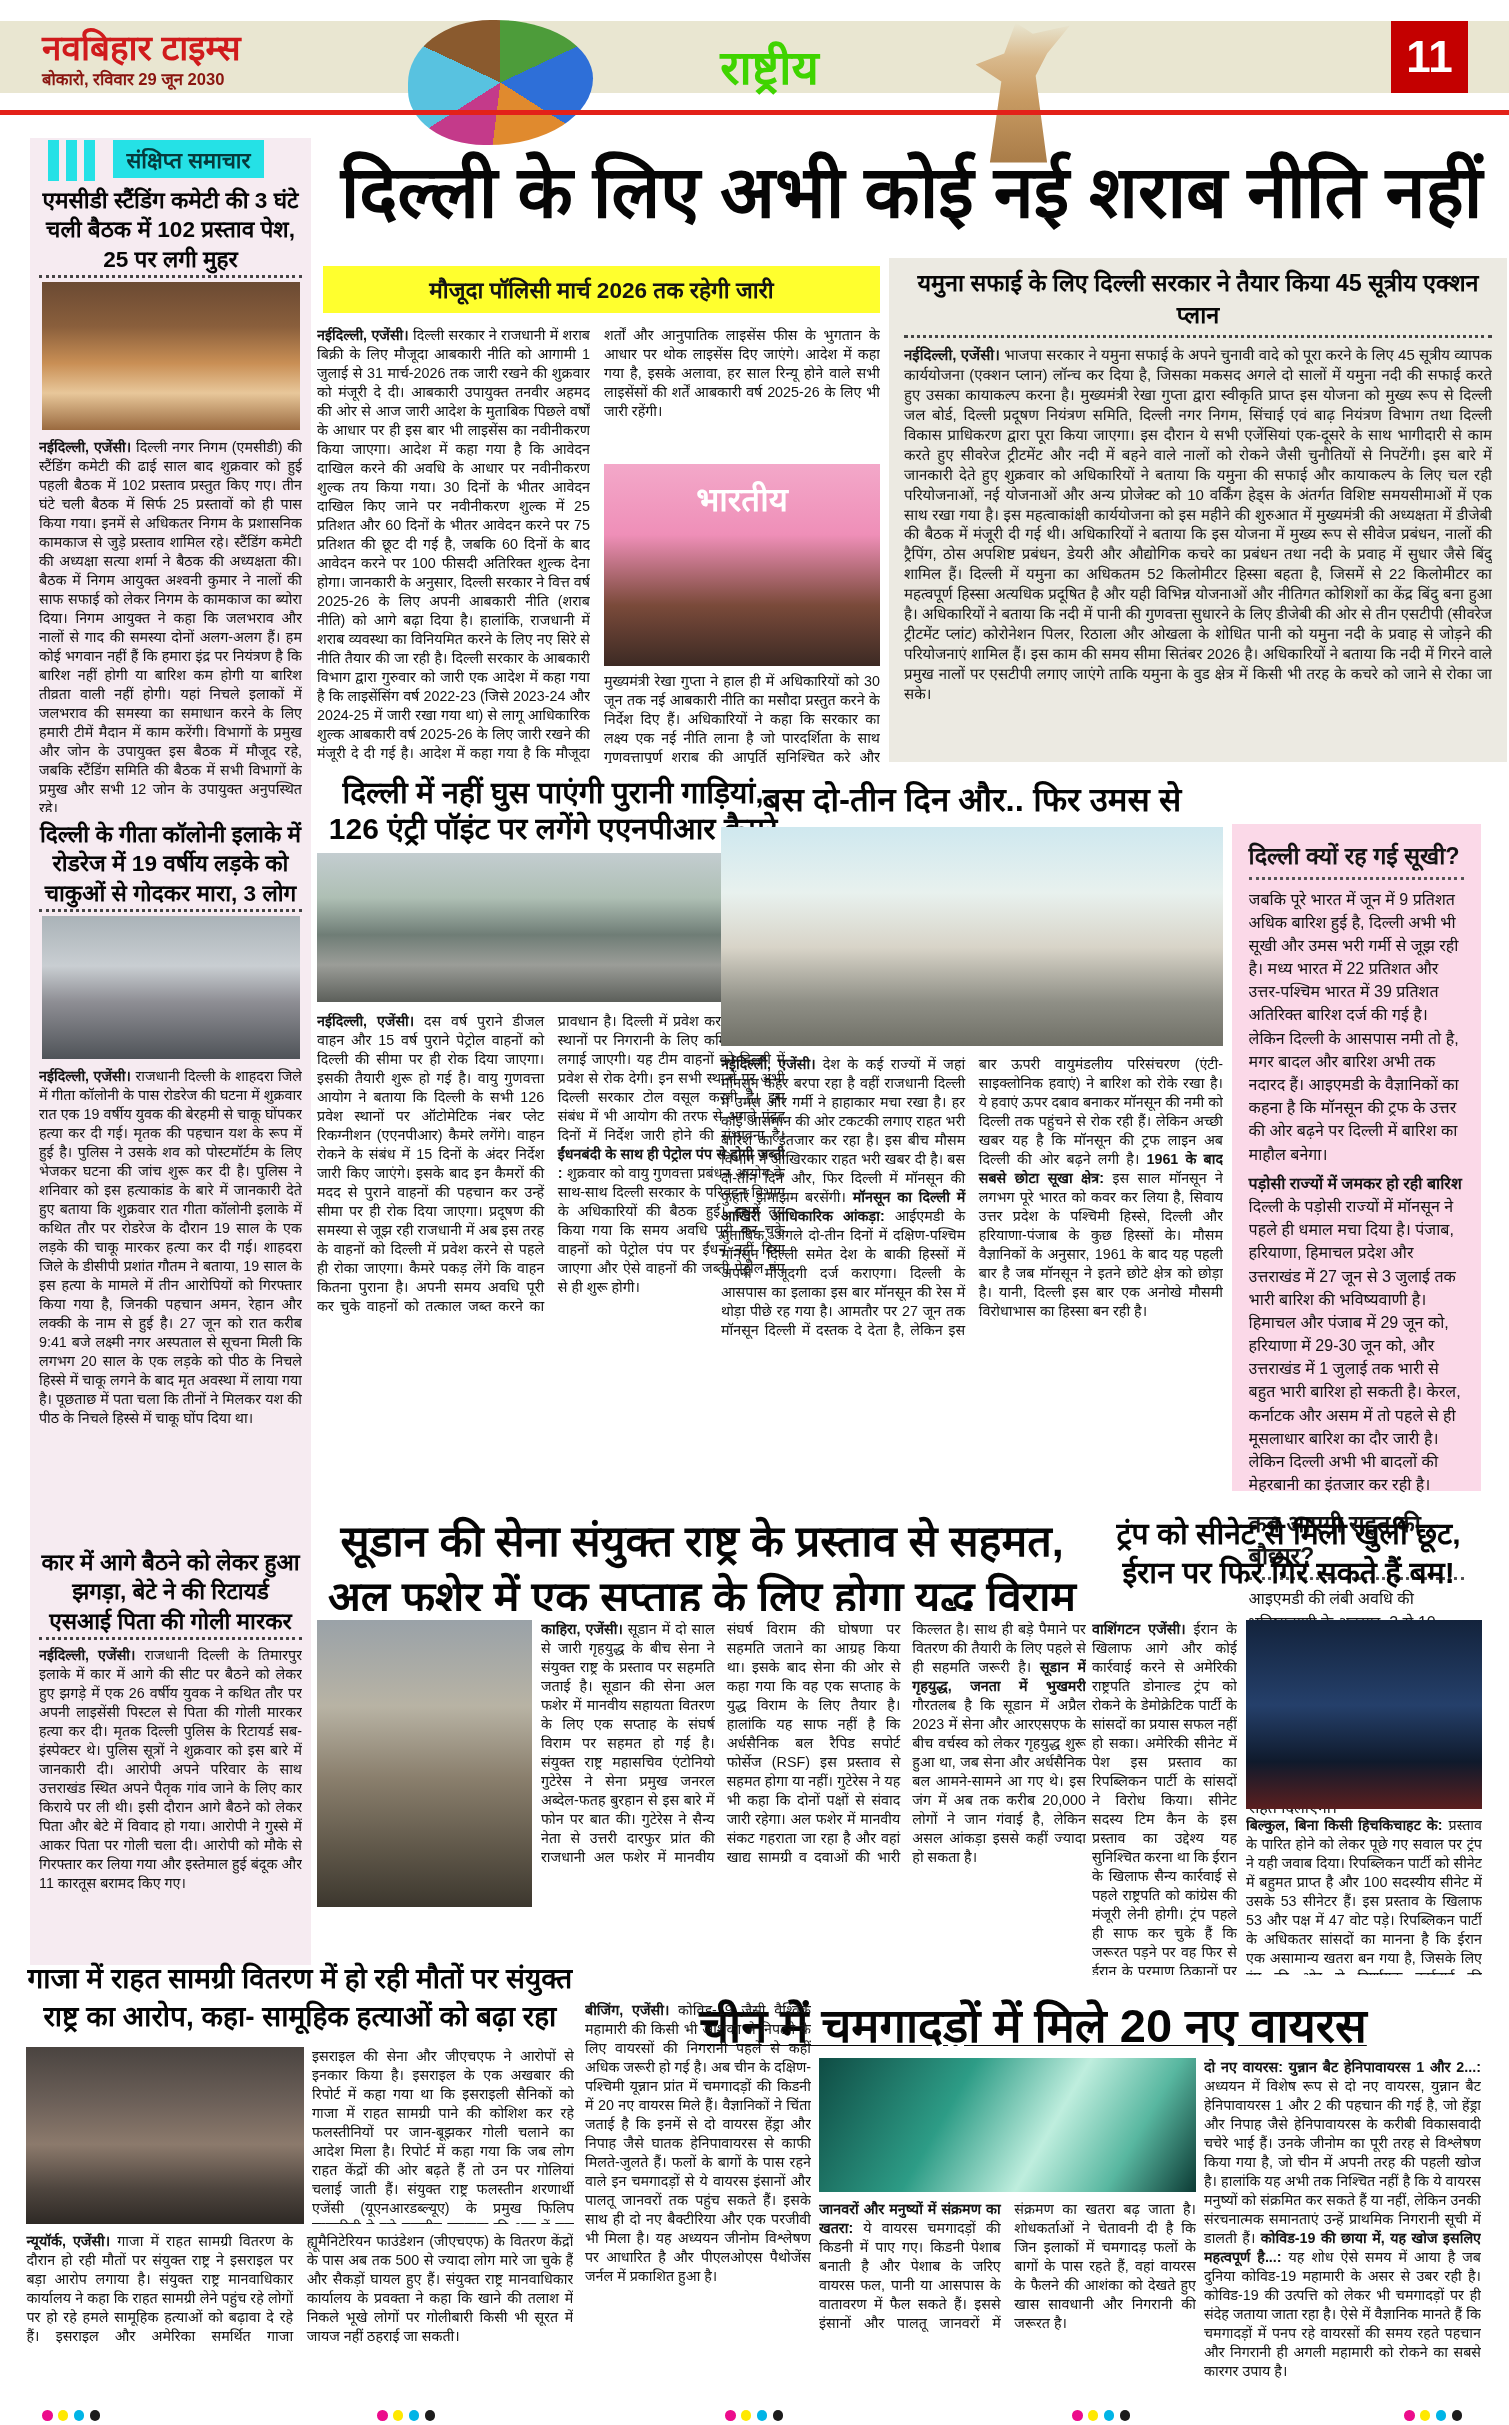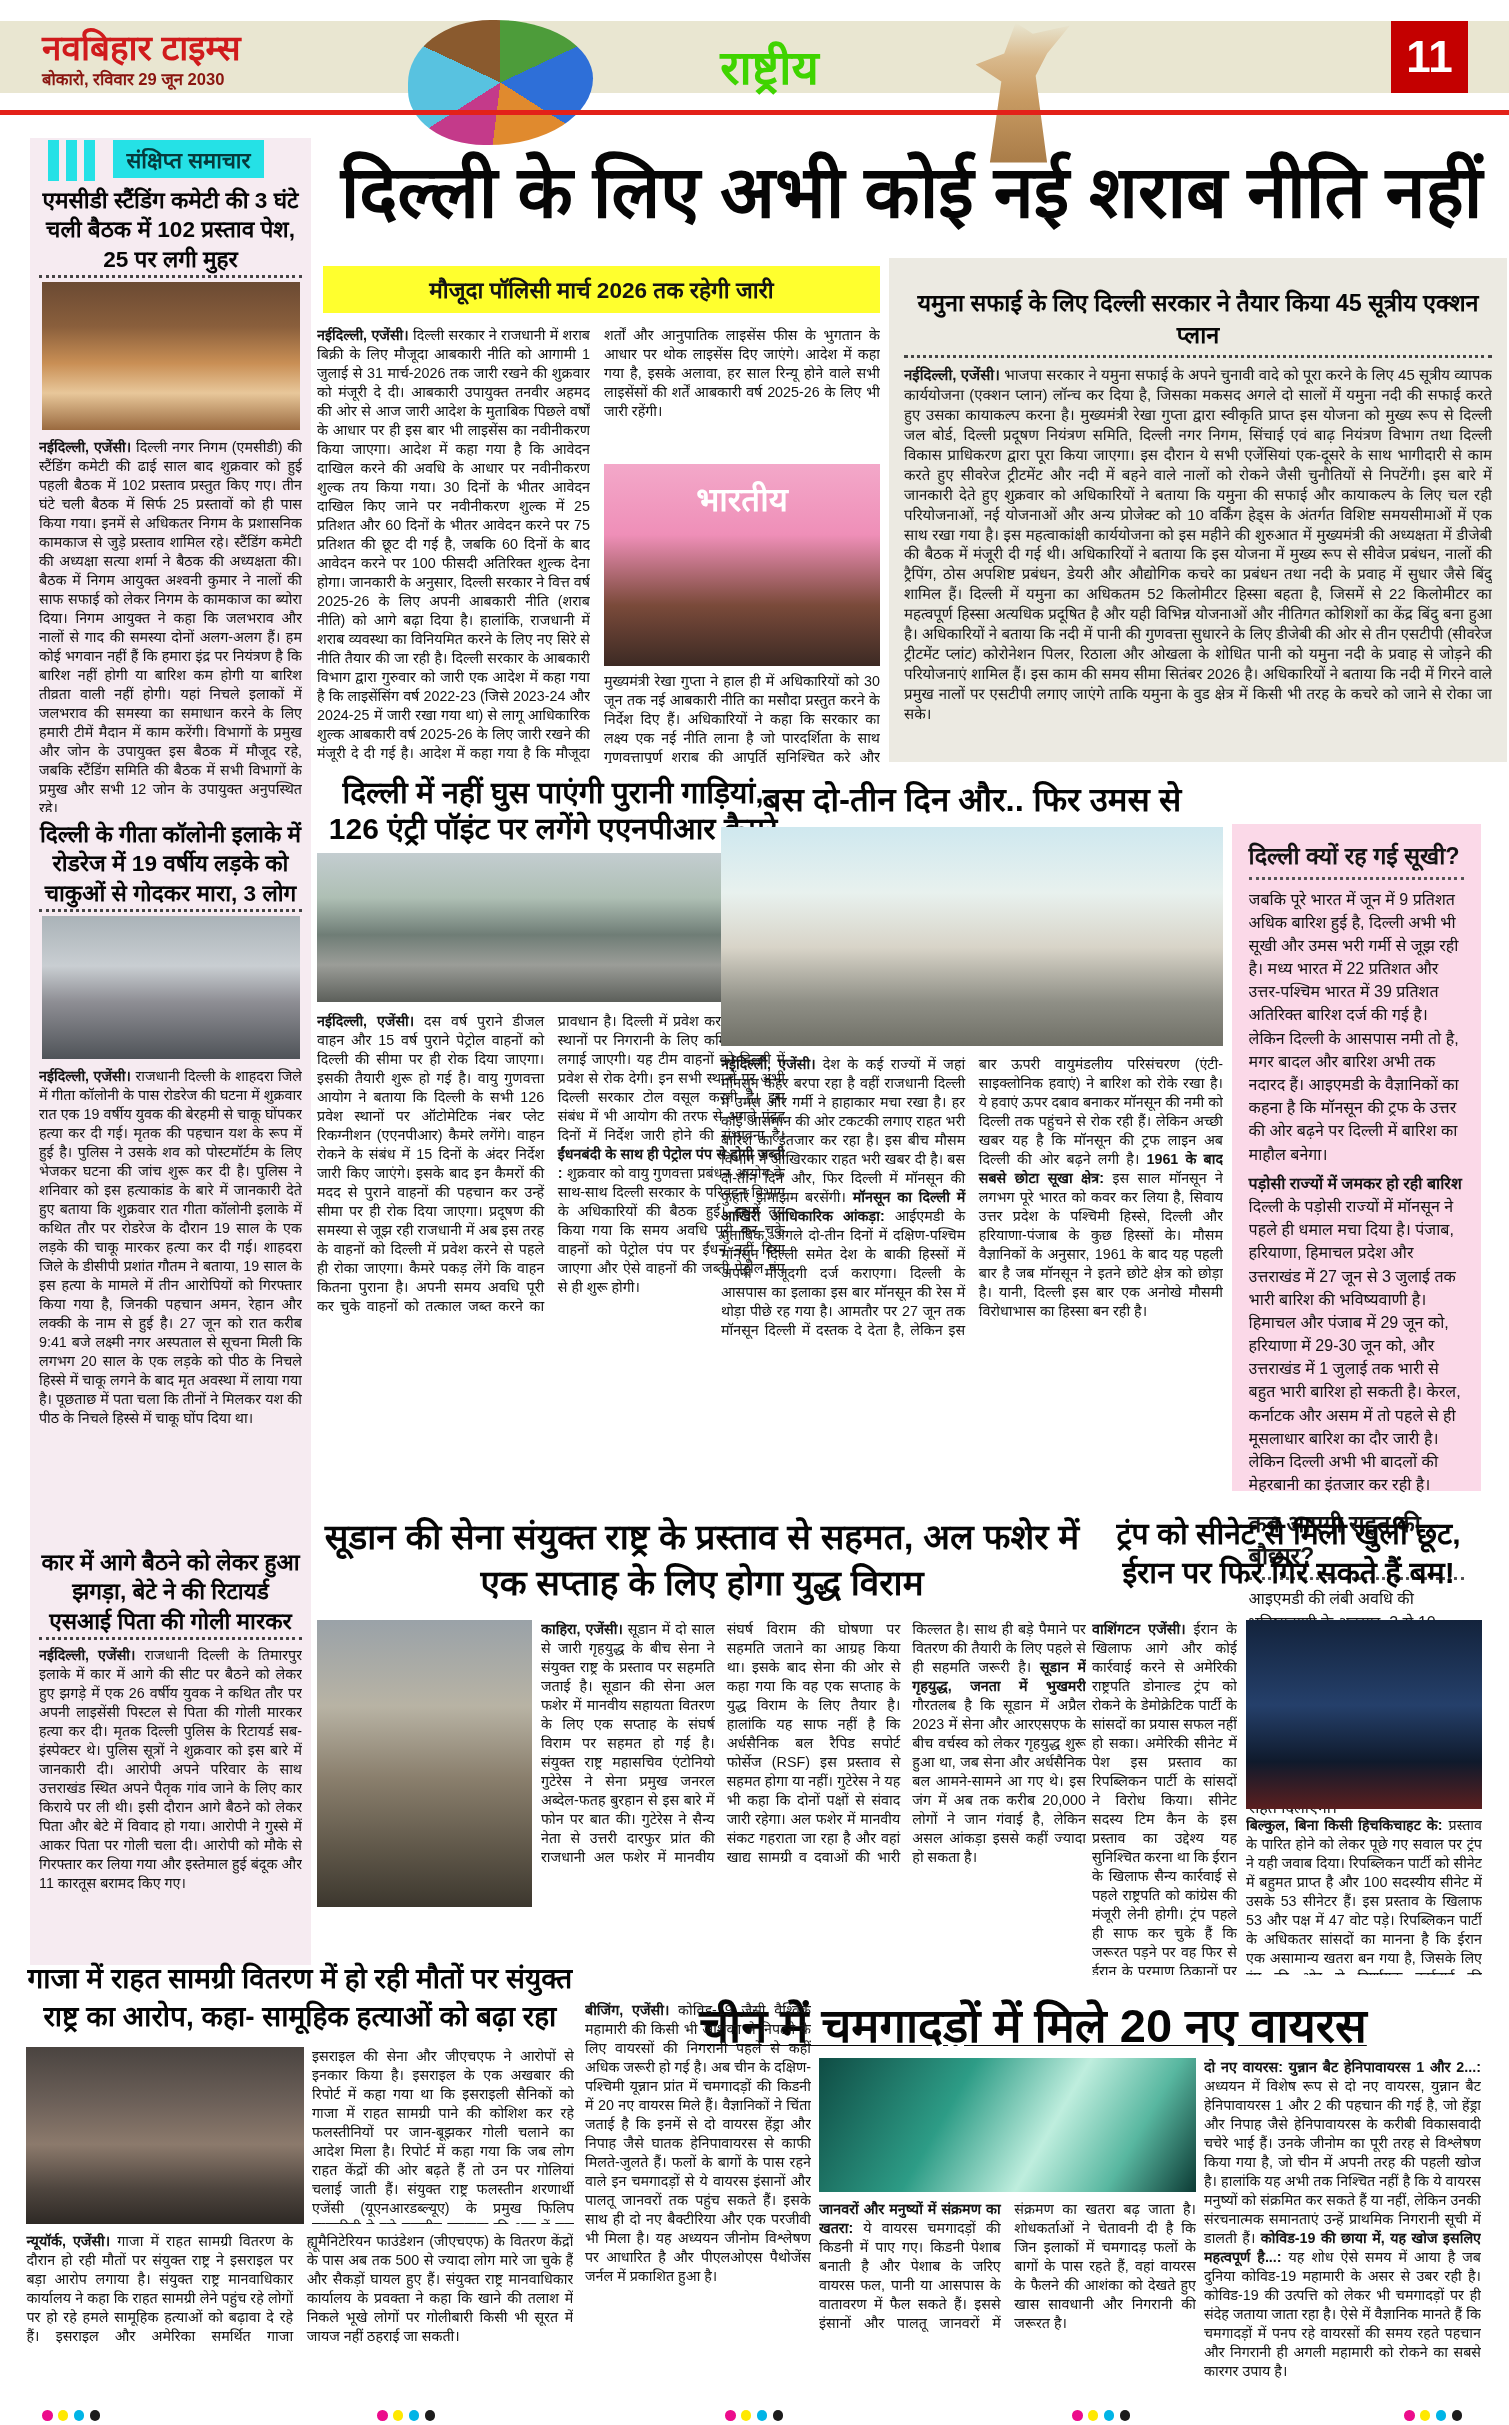--- a/index.html
+++ b/index.html
@@ -23,21 +23,21 @@
   
   .leftcol{background:#f6ebf1;}
   .cyanbox{background:#25e1e6;color:#063a3c;font-weight:bold;font-size:22px;
            display:flex;align-items:center;justify-content:center;}
   .bars{display:flex;gap:6.8px;}
   .bar{width:11.3px;height:41px;background:#25e1e6;}
   .briefhl{font-size:22.6px;line-height:1.3;}
   
   .kicker{background:#ffff2e;display:flex;align-items:center;justify-content:center;
           font-weight:bold;font-size:22.6px;}
-  .graybox{background:#eceae2;padding:28px 15px;box-sizing:border-box;}
+  .graybox{background:#eceae2;padding:8px 15px;box-sizing:border-box;}
   .pinkbox{background:#fbd9e8;padding:15px 16.6px;box-sizing:border-box;}
   .sb-title{font-weight:bold;font-size:23.4px;border-bottom:3px dotted #555;padding-bottom:6px;margin-bottom:7.5px;}
   .sb-body{font-size:16px;line-height:1.45;text-align:left;}
   .cols2{column-count:2;column-gap:13.6px;}
   .cols3{column-count:3;column-gap:12px;}
   
   .ph-meeting{background:linear-gradient(180deg,#6b4a33 0%,#8a5f3c 30%,#c98f55 55%,#e8c79a 75%,#9a6a3f 100%);}
   .ph-police{background:linear-gradient(180deg,#aab3b8 0%,#c9ced2 35%,#8e8e94 60%,#4f5358 100%);}
   .ph-minister{background:linear-gradient(180deg,#f3a8c9 0%,#ef8fb8 35%,#7a4a3a 70%,#3c2a24 100%);}
   .ph-street{background:linear-gradient(180deg,#c3cdd0 0%,#aebfb4 30%,#6f7d76 55%,#9b9d98 75%,#5c5f5a 100%);}
@@ -143,21 +143,21 @@
 
   <div class="abs pinkbox" style="left:1232px;top:824px;width:249px;height:667px;">
     <div class="sb-title">दिल्ली क्यों रह गई सूखी?</div>
     <div class="sb-body" style="overflow:hidden;">जबकि पूरे भारत में जून में 9 प्रतिशत अधिक बारिश हुई है, दिल्ली अभी भी सूखी और उमस भरी गर्मी से जूझ रही है। मध्य भारत में 22 प्रतिशत और उत्तर-पश्चिम भारत में 39 प्रतिशत अतिरिक्त बारिश दर्ज की गई है। लेकिन दिल्ली के आसपास नमी तो है, मगर बादल और बारिश अभी तक नदारद हैं। आइएमडी के वैज्ञानिकों का कहना है कि मॉनसून की ट्रफ के उत्तर की ओर बढ़ने पर दिल्ली में बारिश का माहौल बनेगा।</div>
     <div class="sb-body boldseg" style="margin-top:6px;">पड़ोसी राज्यों में जमकर हो रही बारिश </div>
     <div class="sb-body" style="overflow:hidden;">दिल्ली के पड़ोसी राज्यों में मॉनसून ने पहले ही धमाल मचा दिया है। पंजाब, हरियाणा, हिमाचल प्रदेश और उत्तराखंड में 27 जून से 3 जुलाई तक भारी बारिश की भविष्यवाणी है। हिमाचल और पंजाब में 29 जून को, हरियाणा में 29-30 जून को, और उत्तराखंड में 1 जुलाई तक भारी से बहुत भारी बारिश हो सकती है। केरल, कर्नाटक और असम में तो पहले से ही मूसलाधार बारिश का दौर जारी है। लेकिन दिल्ली अभी भी बादलों की मेहरबानी का इंतजार कर रही है।</div>
     <div class="sb-title" style="margin-top:10.6px;">कब आएगी राहत की बौछार?</div>
     <div class="sb-body" style="overflow:hidden;">आइएमडी की लंबी अवधि की भविष्यवाणी के अनुसार, 3 से 10 जुलाई के बीच मॉनसून की ट्रफ अपनी सामान्य स्थिति में आ जाएगी। इससे दिल्ली, हरियाणा, पंजाब और पश्चिमी हिमालय में सामान्य से अधिक बारिश की उम्मीद है। तो दिल्लीवासियों, बस थोड़ा और सब्र। जल्द ही मॉनसून की ठंडी फुहारें आपको गर्मी और उमस से राहत दिलाएंगी।</div>
   </div>
 
-  <div class="abs hl" style="left:321px;top:1514px;width:762px;height:97px;font-size:35px;line-height:1.3;">सूडान की सेना संयुक्त राष्ट्र के प्रस्ताव से सहमत, अल फशेर में एक सप्ताह के लिए होगा युद्ध विराम</div>
+  <div class="abs hl" style="left:321px;top:1514px;width:762px;height:97px;font-size:43px;line-height:1.3;">सूडान की सेना संयुक्त राष्ट्र के प्रस्ताव से सहमत, अल फशेर में एक सप्ताह के लिए होगा युद्ध विराम</div>
   <div class="abs photo ph-ruins" style="left:317px;top:1620px;width:215px;height:287px;"></div>
   <div class="abs txt cols3" style="left:541px;top:1620px;width:545px;height:355px;">
     <span class="dateline">काहिरा, एजेंसी। </span>
     <span>सूडान में दो साल से जारी गृहयुद्ध के बीच सेना ने संयुक्त राष्ट्र के प्रस्ताव पर सहमति जताई है। सूडान की सेना अल फशेर में मानवीय सहायता वितरण के लिए एक सप्ताह के संघर्ष विराम पर सहमत हो गई है। संयुक्त राष्ट्र महासचिव एंटोनियो गुटेरेस ने सेना प्रमुख जनरल अब्देल-फतह बुरहान से इस बारे में फोन पर बात की। गुटेरेस ने सैन्य नेता से उत्तरी दारफुर प्रांत की राजधानी अल फशेर में मानवीय संघर्ष विराम की घोषणा पर सहमति जताने का आग्रह किया था। इसके बाद सेना की ओर से कहा गया कि वह एक सप्ताह के युद्ध विराम के लिए तैयार है। हालांकि यह साफ नहीं है कि अर्धसैनिक बल रैपिड सपोर्ट फोर्सेज (RSF) इस प्रस्ताव से सहमत होगा या नहीं। गुटेरेस ने यह भी कहा कि दोनों पक्षों से संवाद जारी रहेगा। अल फशेर में मानवीय संकट गहराता जा रहा है और वहां खाद्य सामग्री व दवाओं की भारी किल्लत है। साथ ही बड़े पैमाने पर वितरण की तैयारी के लिए पहले से ही सहमति जरूरी है।</span>
     <span class="boldseg">सूडान में गृहयुद्ध, जनता में भुखमरी </span>
     <span>गौरतलब है कि सूडान में अप्रैल 2023 में सेना और आरएसएफ के बीच वर्चस्व को लेकर गृहयुद्ध शुरू हुआ था, जब सेना और अर्धसैनिक बल आमने-सामने आ गए थे। इस जंग में अब तक करीब 20,000 लोगों ने जान गंवाई है, लेकिन असल आंकड़ा इससे कहीं ज्यादा हो सकता है।</span>
   </div>
 
   <div class="abs hl" style="left:1095px;top:1514px;width:387px;height:97px;font-size:30px;line-height:1.3;">ट्रंप को सीनेट से मिली खुली छूट, ईरान पर फिर गिर सकते हैं बम!</div>
   <div class="abs txt" style="left:1092px;top:1620px;width:145px;height:355px;">

